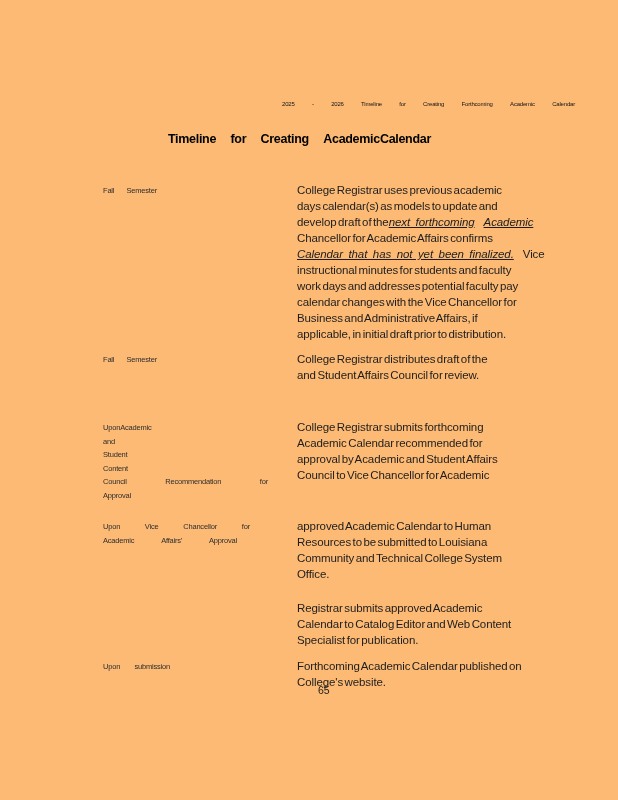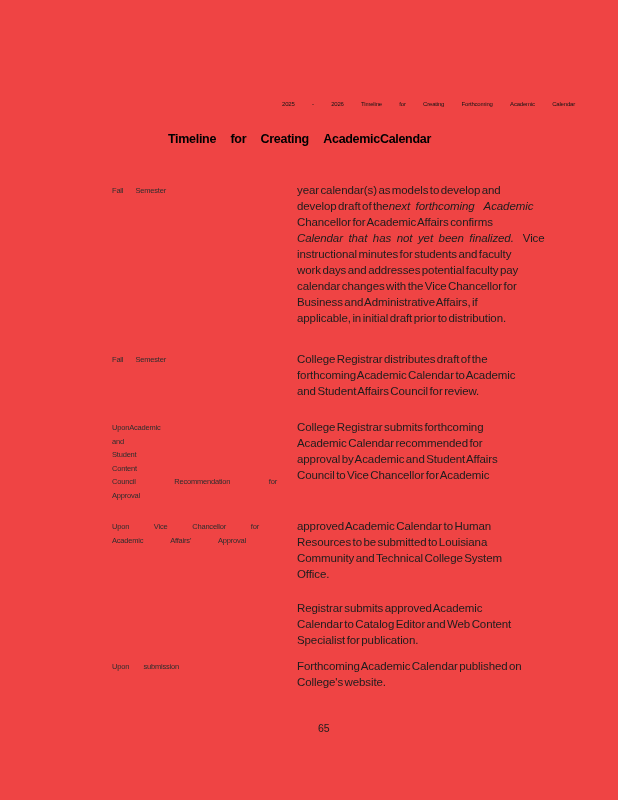--- a/index.html
+++ b/index.html
@@ -1,46 +1,46 @@
 <!DOCTYPE html>
 <html><head>
 <meta charset="utf-8">
 <style>
   html,body{margin:0;padding:0;background:#ffffff;}
   .page{
-    position:relative;width:618px;height:800px;background:#ef4444;
+    position:relative;width:618px;height:800px;background:#fdba74;
     font-family:"Liberation Sans",sans-serif;color:#1d1d1d;overflow:hidden;
   }
   .running-header{
     position:absolute;left:282px;top:101px;width:293px;
     display:flex;justify-content:space-between;
     font-size:6px;letter-spacing:-0.2px;color:#151515;white-space:nowrap;
   }
   .doc-title{
     position:absolute;left:168px;top:132px;width:263px;
     display:flex;justify-content:space-between;
     font-weight:bold;font-size:12.5px;letter-spacing:-0.3px;color:#000;white-space:nowrap;
   }
   .doc-row{position:absolute;left:0;width:618px;}
   .row-label{
-    position:absolute;left:112px;top:2px;width:172px;
+    position:absolute;left:103px;top:2px;width:172px;
     font-size:7.5px;line-height:13.5px;letter-spacing:-0.2px;color:#2e2e2e;
   }
   .label-line{white-space:nowrap;}
   .label-line.spread{display:flex;justify-content:space-between;}
   .row-body{position:absolute;left:297px;top:0;width:300px;}
   .body-line{
     white-space:nowrap;font-size:11.5px;line-height:16px;
     word-spacing:-1.6px;letter-spacing:-0.1px;color:#1d1d1d;
   }
-  .it{font-style:italic;word-spacing:2.5px;}
+  .it{font-style:italic;word-spacing:2.5px;text-decoration:underline;}
   .gap{margin-left:9px;}
   .page-number{
     position:absolute;left:318px;top:684px;
-    font-size:10.5px;color:#1d1d1d;margin-top:38px;
+    font-size:10.5px;color:#1d1d1d;
   }
 </style>
 </head>
 <body>
 
 <div class="page">
   <div class="running-header" id="running-header">
       <span>2025</span>
       <span>-</span>
       <span>2026</span>
@@ -60,21 +60,22 @@
   <div id="rows">
       <div class="doc-row" style="top: 182px;">
         <div class="row-label">
           <div class="label-line spread" style="width: 54px;">
             <span>Fall</span>
             <span>Semester</span>
           </div>
         </div>
         <div class="row-body">
           <div class="para">
-            <div class="body-line"><span>year calendar(s) as models to develop and</span></div>
+            <div class="body-line"><span>College Registrar uses previous academic</span></div>
+            <div class="body-line"><span>days calendar(s) as models to update and</span></div>
             <div class="body-line"><span>develop draft of the</span><span class="it">next forthcoming</span><span class="it gap">Academic</span></div>
             <div class="body-line"><span>Chancellor for Academic Affairs confirms</span></div>
             <div class="body-line"><span class="it">Calendar that has not yet been finalized.</span><span class=" gap">Vice</span></div>
             <div class="body-line"><span>instructional minutes for students and faculty</span></div>
             <div class="body-line"><span>work days and addresses potential faculty pay</span></div>
             <div class="body-line"><span>calendar changes with the Vice Chancellor for</span></div>
             <div class="body-line"><span>Business and Administrative Affairs, if</span></div>
             <div class="body-line"><span>applicable, in initial draft prior to distribution.</span></div>
           </div>
         </div>
@@ -82,21 +83,20 @@
       <div class="doc-row" style="top: 351px;">
         <div class="row-label">
           <div class="label-line spread" style="width: 54px;">
             <span>Fall</span>
             <span>Semester</span>
           </div>
         </div>
         <div class="row-body">
           <div class="para">
             <div class="body-line"><span>College Registrar distributes draft of the</span></div>
-            <div class="body-line"><span>forthcoming Academic Calendar to Academic</span></div>
             <div class="body-line"><span>and Student Affairs Council for review.</span></div>
           </div>
         </div>
       </div>
       <div class="doc-row" style="top: 419px;">
         <div class="row-label">
           <div class="label-line spread" style="width: 152px; flex-direction: column;">
             <span>UponAcademic</span>
             <span>and</span>
             <span>Student</span>

